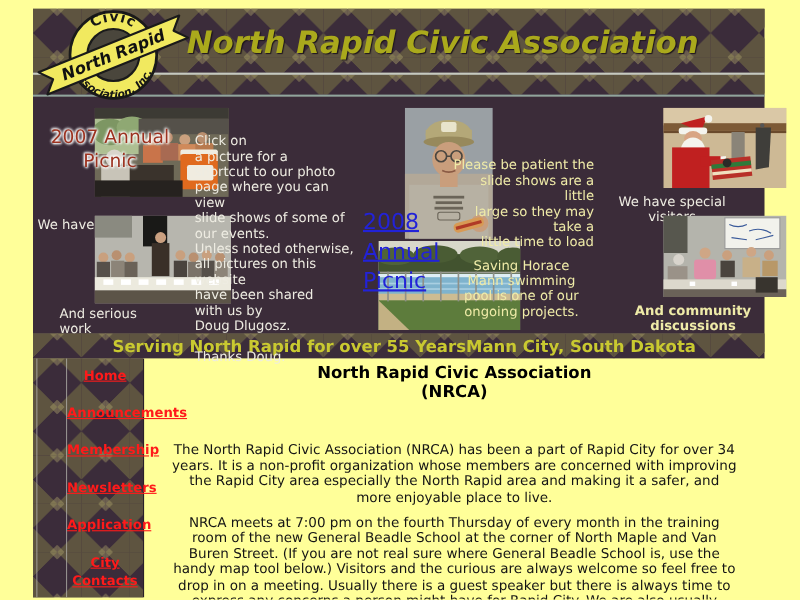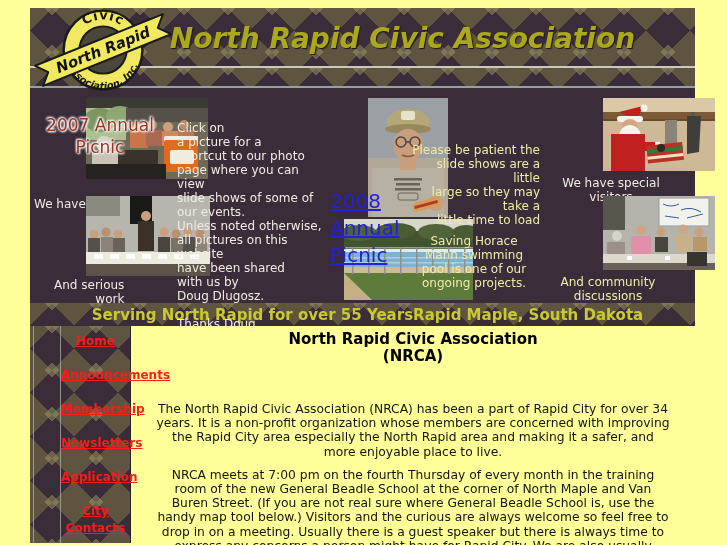--- a/index.html
+++ b/index.html
@@ -169,21 +169,21 @@
           <rect x="8" y="58" width="9" height="5" fill="#fff"></rect>
             <rect x="24" y="58" width="9" height="5" fill="#fff"></rect>
           <rect x="40" y="58" width="9" height="5" fill="#fff"></rect>
             <rect x="56" y="58" width="9" height="5" fill="#fff"></rect>
           <rect x="72" y="58" width="9" height="5" fill="#fff"></rect>
             <rect x="88" y="58" width="9" height="5" fill="#fff"></rect>
           <rect x="104" y="58" width="9" height="5" fill="#fff"></rect>
           <rect y="68" width="124" height="12" fill="#5c5448"></rect>
         </svg>
       </a>
-      <div class="cap white-t pre" style="left:24px; top:190px; text-align:right;">And serious
+      <div class="cap white-t pre" style="left:24px; top:190px; text-align:left;">And serious
 work</div>
 
       <div class="cap white-t pre note-center">Click on
 a picture for a
 shortcut to our photo
 page where you can view
 slide shows of some of
 our events.
 Unless noted otherwise,
 all pictures on this
@@ -302,26 +302,26 @@
           <rect x="52" y="41" width="13" height="15" fill="#4a443e"></rect>
           <rect x="72" y="38" width="16" height="18" fill="#c8b088"></rect>
           <rect x="90" y="41" width="14" height="14" fill="#b89868"></rect>
           <rect y="58" width="112" height="9" fill="#dcd8cc"></rect>
           <rect x="24" y="60" width="5" height="4" fill="#fff"></rect>
             <rect x="62" y="60" width="5" height="4" fill="#fff"></rect>
           <rect y="67" width="112" height="7" fill="#6a6258"></rect>
           <rect x="84" y="56" width="20" height="14" fill="#38342e"></rect>
         </svg>
       </a>
-      <div class="cap pale-t" style="left:502px; top:187px; width:152px; text-align:center;">And community discussions</div>
+      <div class="cap pale-t" style="left:524px; top:187px; width:152px; text-align:center;font-weight:bold;">And community discussions</div>
     </div>
 
     <div class="bannerRow checker">
       <span>Serving North Rapid for over 55 Years</span>
-      <span>Rapid Maple, South Dakota</span>
+      <span>Mann City, South Dakota</span>
     </div>
 
     <div class="lower">
       <div class="sidebar checker">
         <div class="vline v1"></div>
         <div class="vline v2"></div>
         <ul class="nav-list">
           <li><a href="#">Home</a></li>
           <li><a href="#">Announcements</a></li>
           <li><a href="#">Membership</a></li>

